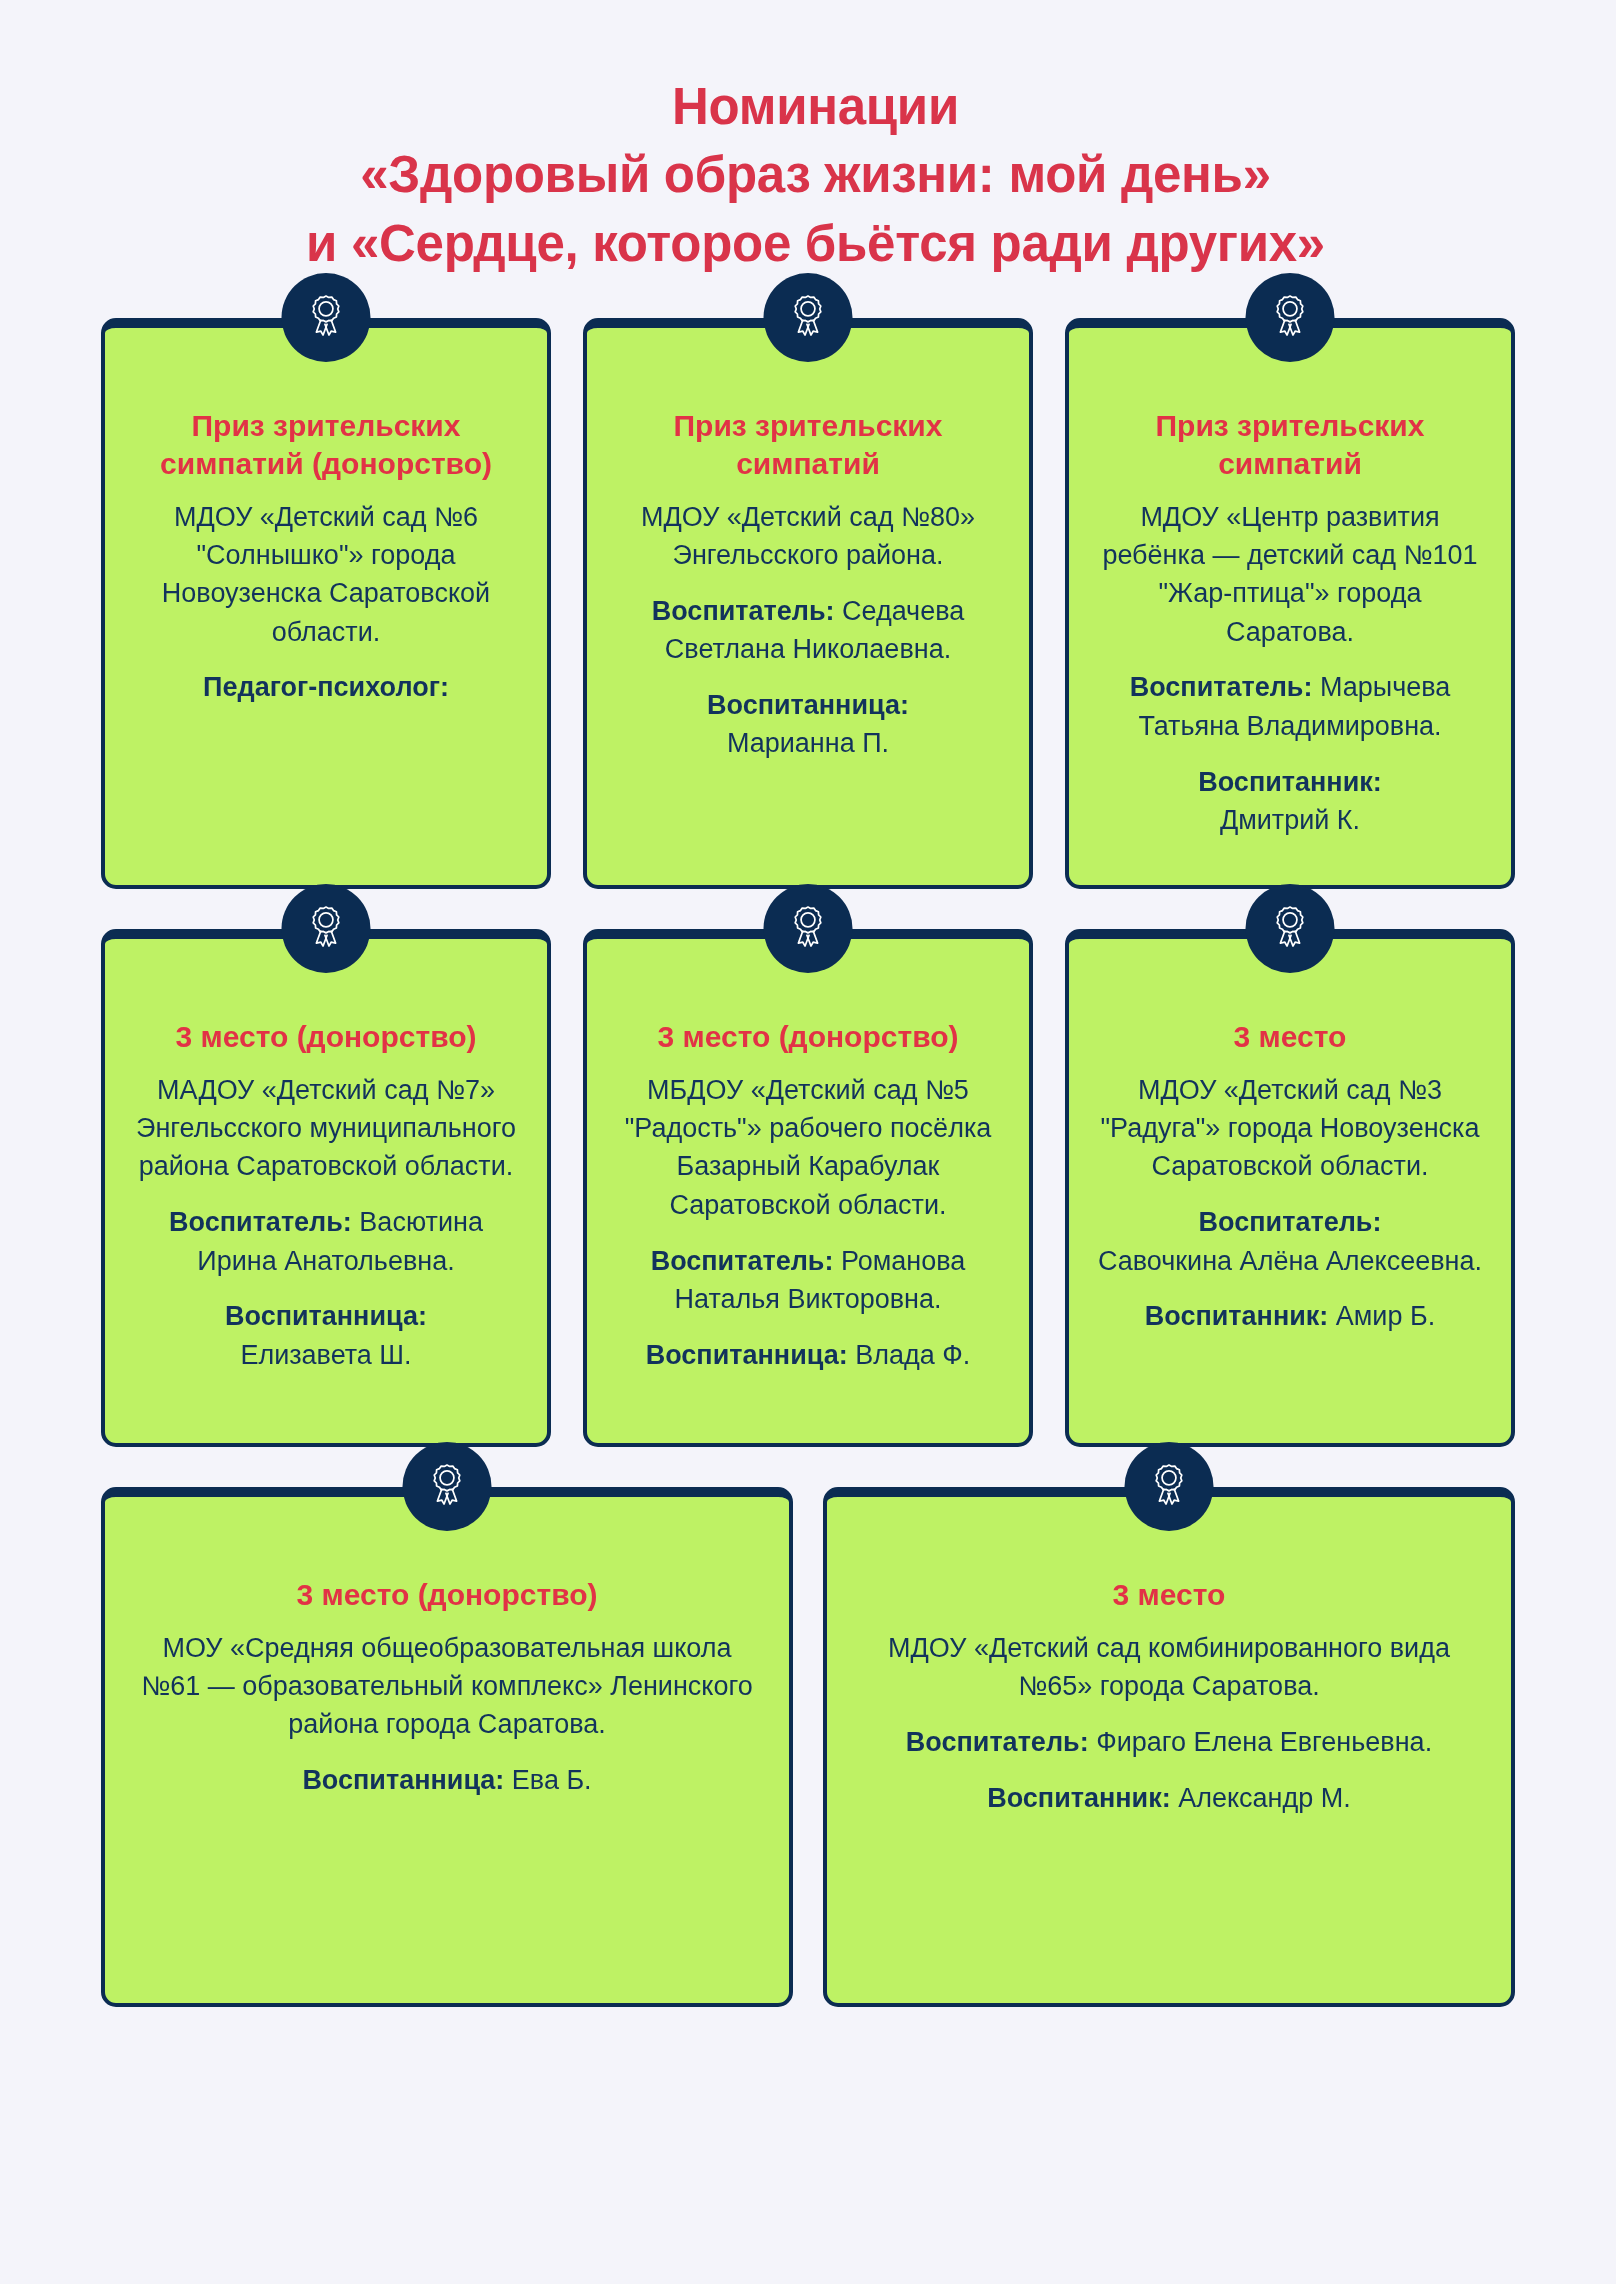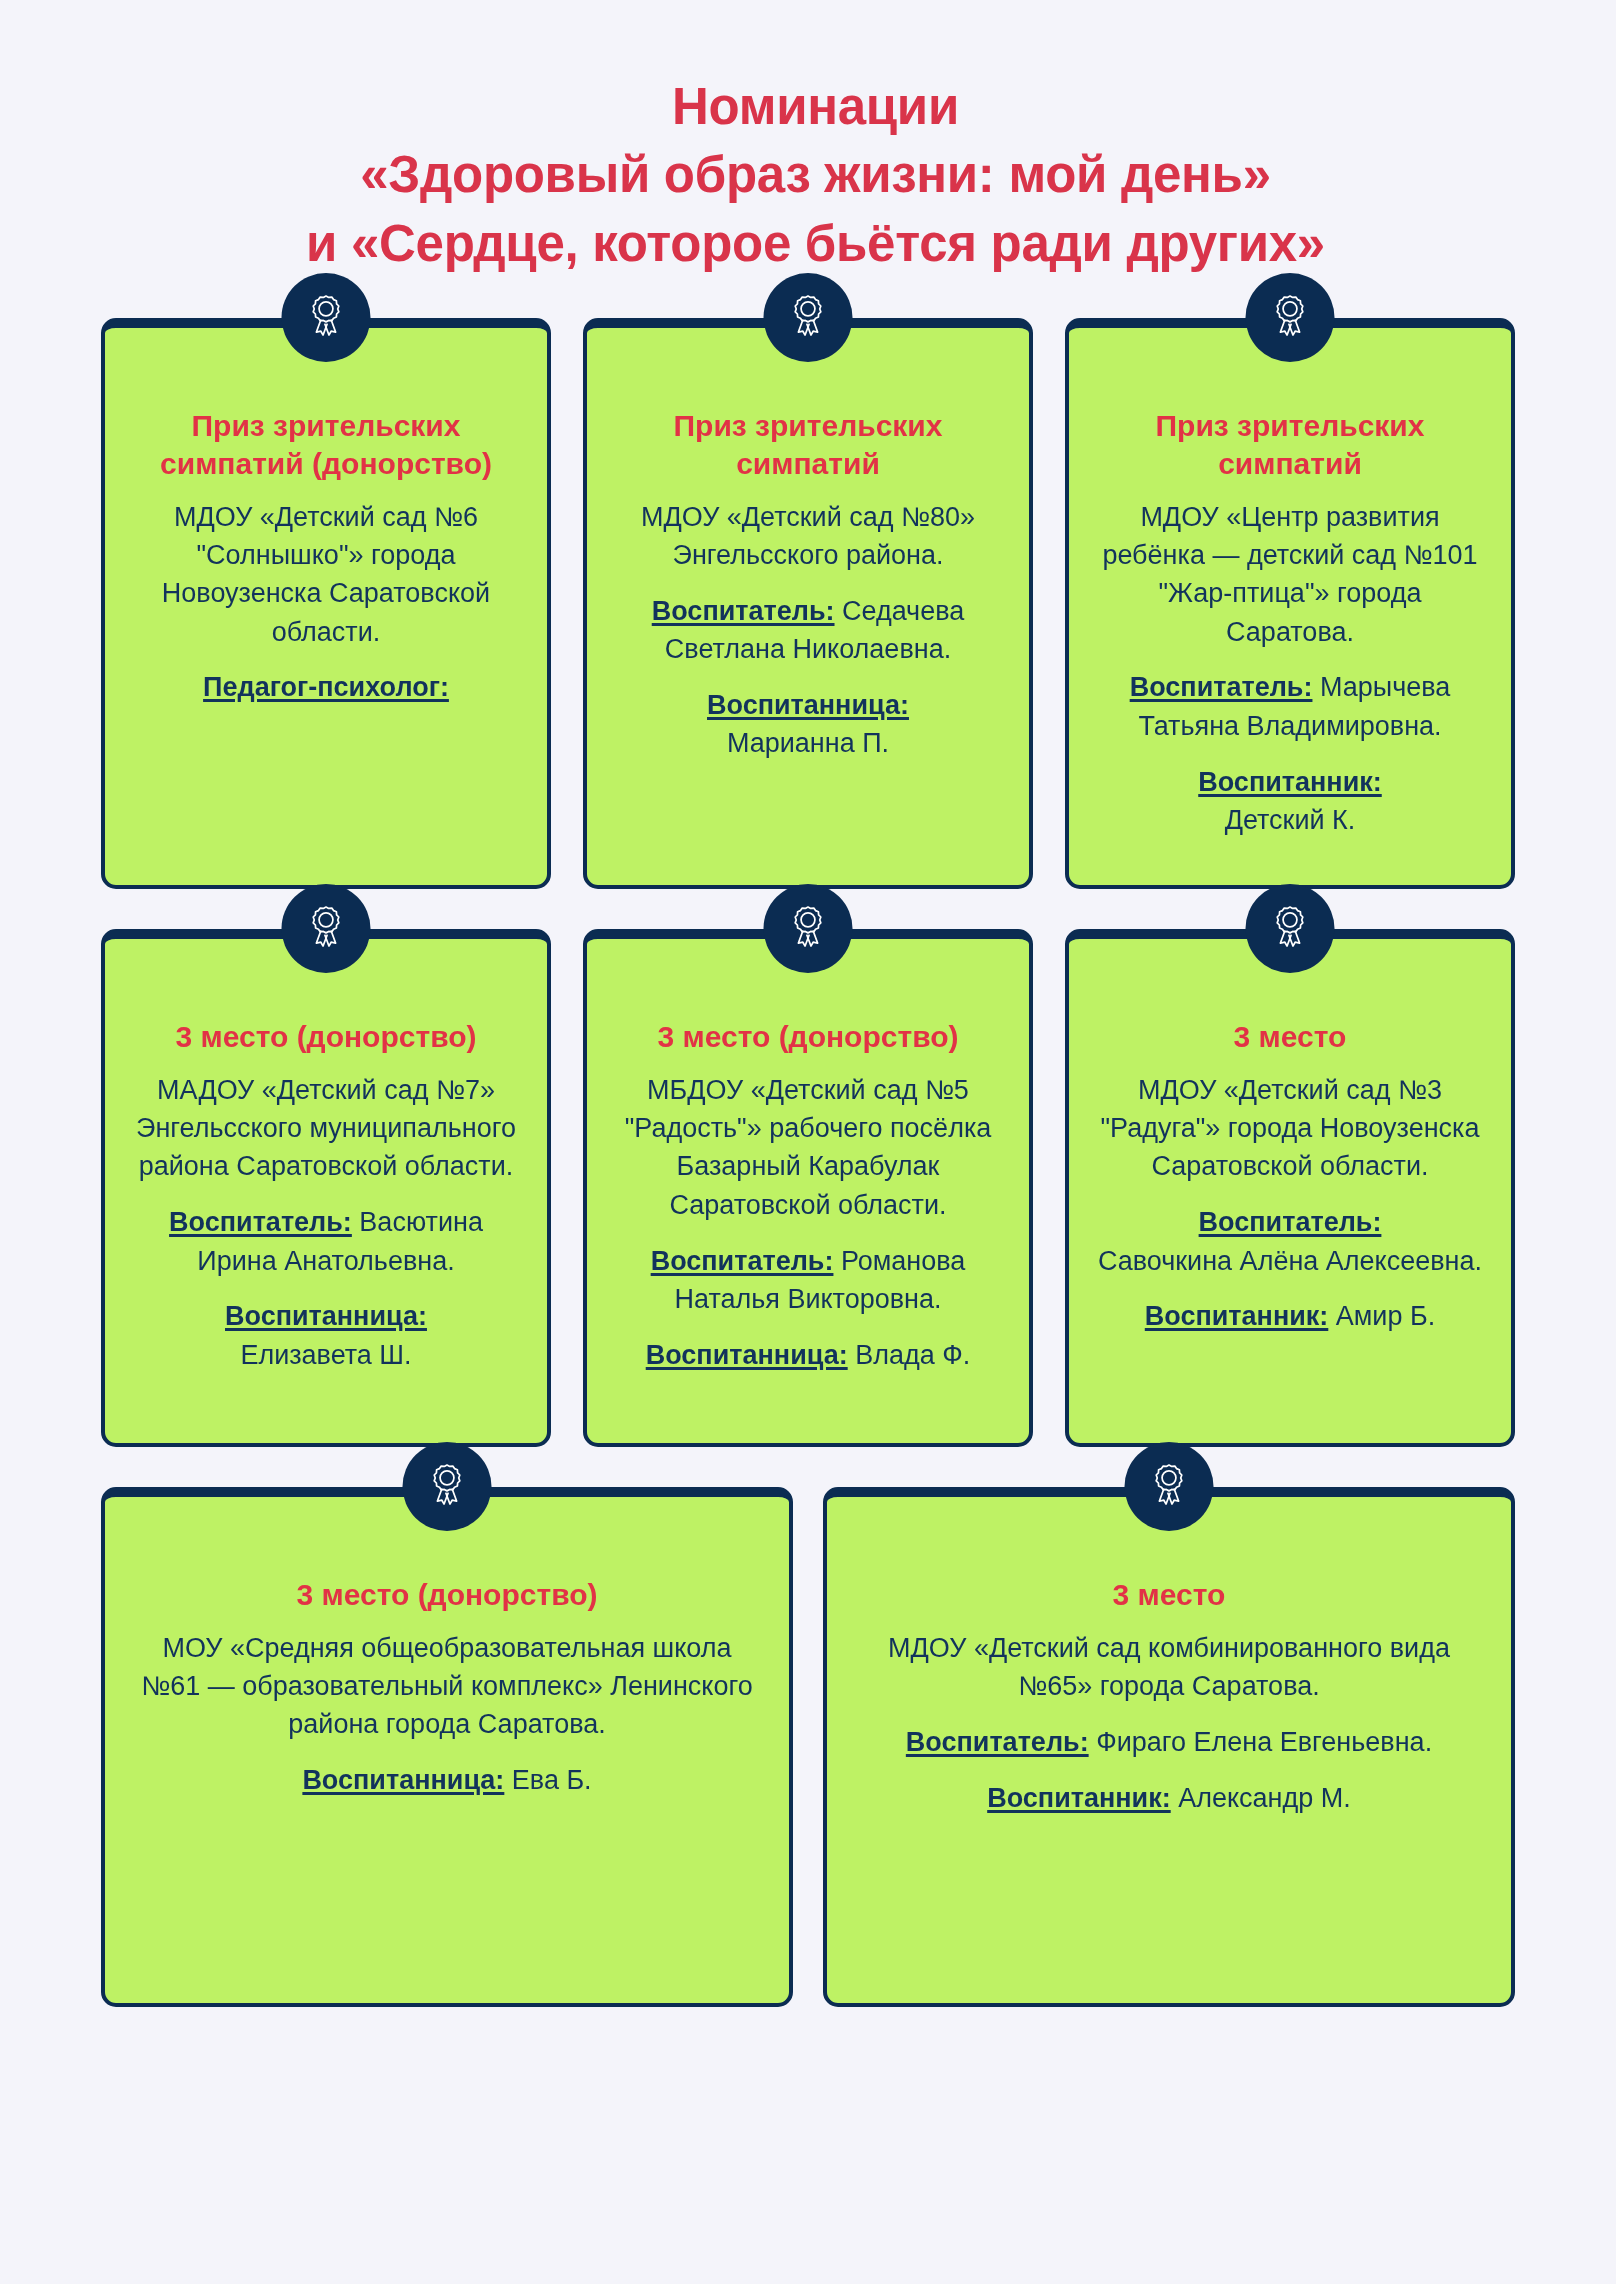--- a/index.html
+++ b/index.html
@@ -101,21 +101,20 @@
   }
   .card-line {
     color: #12335c;
     font-size: 27px;
     line-height: 1.42;
     margin: 0 0 17.5px 0;
   }
   .card-line:last-child { margin-bottom: 0; }
   .lbl {
     font-weight: bold;
-    text-decoration: underline;
     text-underline-offset: 3.4px;
     text-decoration-thickness: 2.7px;
   }
   .brk { display: block; }
 </style>
 </head>
 <body>
 
 <div class="page">
 
@@ -166,21 +165,21 @@
         <path d="M32 4.5 l4.1 2.2 4.6-.6 2.6 3.8 4.3 1.8 .3 4.6 3.3 3.2-1.6 4.4 1.6 4.4-3.3 3.2-.3 4.6-4.3 1.8-2.6 3.8-4.6-.6L32 43.3l-4.1-2.2-4.6 .6-2.6-3.8-4.3-1.8-.3-4.6-3.3-3.2 1.6-4.4-1.6-4.4 3.3-3.2 .3-4.6 4.3-1.8 2.6-3.8 4.6 .6z"></path>
         <circle cx="32" cy="23.8" r="10.4"></circle>
         <path d="M24.2 40.6 L17.6 58.6 l6.7-1.3 3.3 5.8 6.0-16.3"></path>
         <path d="M39.8 40.6 L46.4 58.6 l-6.7-1.3-3.3 5.8-6.0-16.3"></path>
       </svg>
     </div>
     <div class="card-title">Приз зрительских симпатий</div>
     <div class="card-org">МДОУ «Центр развития ребёнка — детский сад №101 "Жар-птица"» города Саратова.</div>
     <div class="card-entries">
             <div class="card-line"><span class="lbl">Воспитатель:</span><span> Марычева Татьяна Владимировна.</span></div>
-            <div class="card-line"><span class="lbl">Воспитанник:</span><span class="brk">Детский К.</span></div>
+            <div class="card-line"><span class="lbl">Воспитанник:</span><span class="brk">Дмитрий К.</span></div>
           </div>
   </div>
 </div>
       <div class="row row-2">
   <div class="card">
     <div class="badge">
       <svg width="43" height="48" viewBox="0 0 64 72" fill="none" stroke="#ffffff" stroke-width="2.6" stroke-linejoin="round" stroke-linecap="round">
         <path d="M32 4.5 l4.1 2.2 4.6-.6 2.6 3.8 4.3 1.8 .3 4.6 3.3 3.2-1.6 4.4 1.6 4.4-3.3 3.2-.3 4.6-4.3 1.8-2.6 3.8-4.6-.6L32 43.3l-4.1-2.2-4.6 .6-2.6-3.8-4.3-1.8-.3-4.6-3.3-3.2 1.6-4.4-1.6-4.4 3.3-3.2 .3-4.6 4.3-1.8 2.6-3.8 4.6 .6z"></path>
         <circle cx="32" cy="23.8" r="10.4"></circle>
         <path d="M24.2 40.6 L17.6 58.6 l6.7-1.3 3.3 5.8 6.0-16.3"></path>

